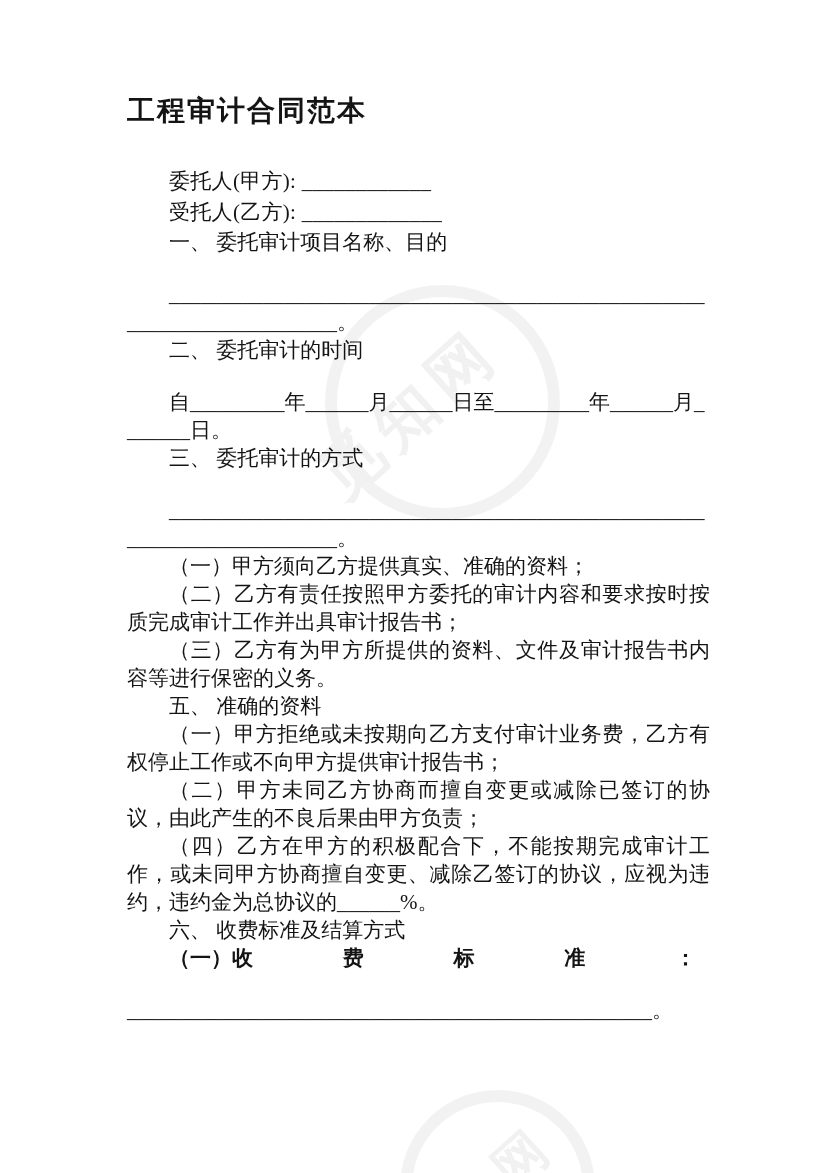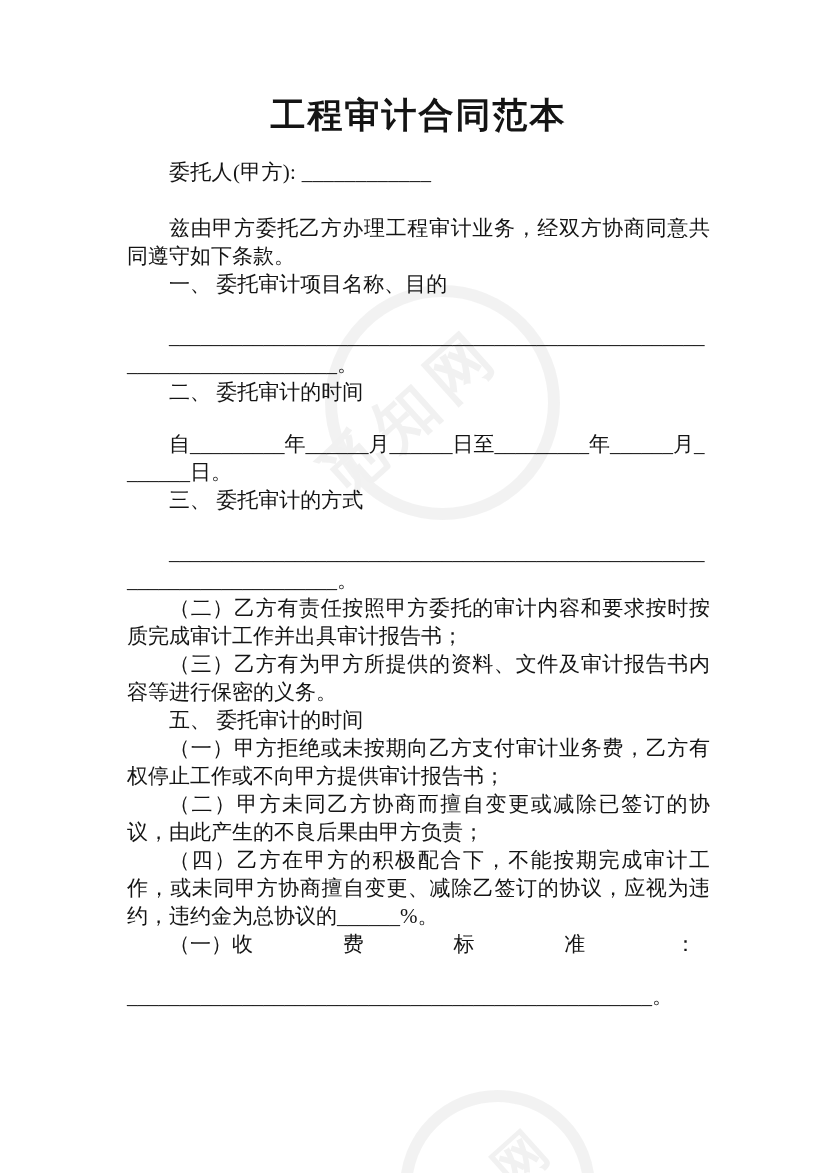--- a/index.html
+++ b/index.html
@@ -15,24 +15,24 @@
       overflow: hidden;
       font-family: "Liberation Serif", "DejaVu Serif", serif;
       color: #141414;
     }
     .content {
       position: relative;
       z-index: 1;
       padding: 92px 120px 0 127px;
     }
     .title {
-      margin: 0 0 18px 0;
-      font-size: 35px;
+      margin: 0 0 36px 0;
+      font-size: 28px;
       font-weight: bold;
-      text-align: center;
+      text-align: left;
       letter-spacing: 2px;
     }
     p {
       margin: 0;
       font-size: 21px;
       line-height: 28px;
     }
     .fields p {
       line-height: 31px;
       text-indent: 2em;
@@ -43,21 +43,21 @@
     }
     .indent { text-indent: 2em; }
     .justify { text-align: justify; }
     .bold { font-weight: normal; }
     .break { word-break: break-all; margin-top: 24px; }
     .fee-line {
       display: flex;
       justify-content: space-between;
       padding-left: 2em;
       padding-right: 14px;
-      font-weight: normal;
+      font-weight: bold;
       align-items: center;
     }
     
     .watermark {
       position: absolute;
       z-index: 0;
       pointer-events: none;
       opacity: 0.07;
     }
     .wm-ring {
@@ -95,41 +95,43 @@
     <div class="wm-ring"></div>
     <span class="wm-text">觅知网</span>
   </div>
 
   <div class="content">
 
     <h1 class="title">工程审计合同范本</h1>
 
     <div class="fields">
       <p>委托人(甲方):  ____________</p>
+      <p>受托人(乙方):  _____________</p>
     </div>
 
-    <p class="intro indent justify">兹由甲方委托乙方办理工程审计业务，经双方协商同意共同遵守如下条款。</p>
 
     <p class="indent bold">一、 委托审计项目名称、目的</p>
     <p class="indent break">_______________________________________________________________________。</p>
 
     <p class="indent bold">二、 委托审计的时间</p>
     <p class="indent break">自_________年______月______日至_________年______月_______日。</p>
 
     <p class="indent bold">三、 委托审计的方式</p>
     <p class="indent break">_______________________________________________________________________。</p>
 
+    <p class="indent justify">（一）甲方须向乙方提供真实、准确的资料；</p>
     <p class="indent justify">（二）乙方有责任按照甲方委托的审计内容和要求按时按质完成审计工作并出具审计报告书；</p>
     <p class="indent justify">（三）乙方有为甲方所提供的资料、文件及审计报告书内容等进行保密的义务。</p>
 
-    <p class="indent bold">五、 委托审计的时间</p>
+    <p class="indent bold">五、 准确的资料</p>
     <p class="indent justify">（一）甲方拒绝或未按期向乙方支付审计业务费，乙方有权停止工作或不向甲方提供审计报告书；</p>
     <p class="indent justify">（二）甲方未同乙方协商而擅自变更或减除已签订的协议，由此产生的不良后果由甲方负责；</p>
     <p class="indent justify">（四）乙方在甲方的积极配合下，不能按期完成审计工作，或未同甲方协商擅自变更、减除乙签订的协议，应视为违约，违约金为总协议的______%。</p>
 
+    <p class="indent">六、 收费标准及结算方式</p>
 
     <p class="fee-line">
       <span>（一）收</span>
       <span>费</span>
       <span>标</span>
       <span>准</span>
       <span>：</span>
     </p>
     <p class="break">__________________________________________________。</p>
 

